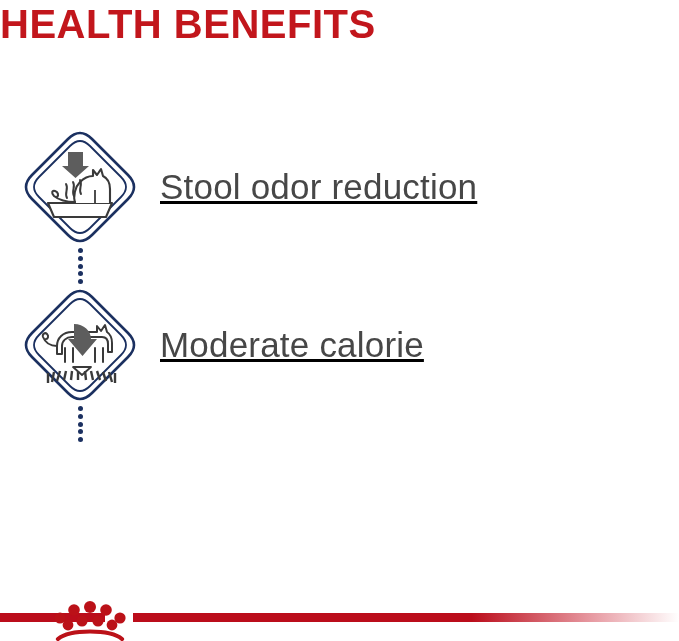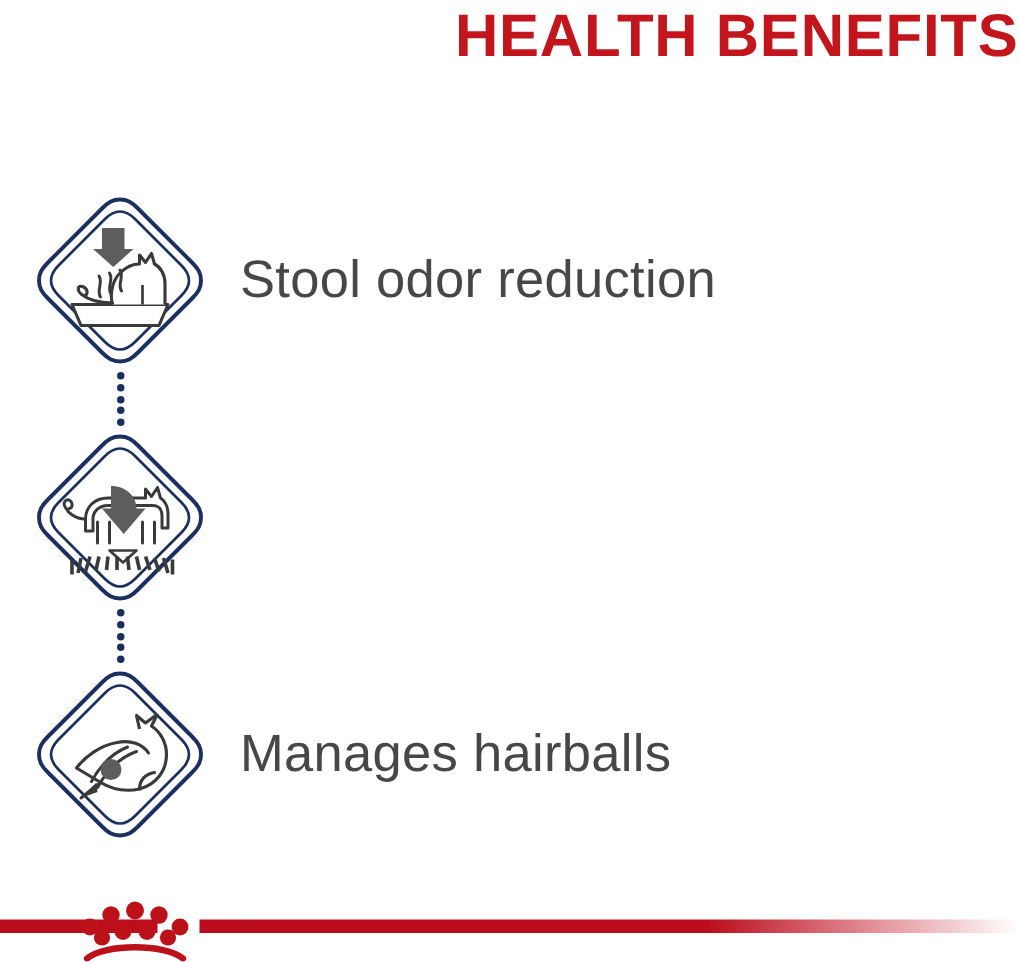--- a/index.html
+++ b/index.html
@@ -14,21 +14,21 @@
     font-family: "Liberation Sans", sans-serif;
     overflow: hidden;
   }
 
   
   .title-block {
     position: absolute;
     top: 2px;
     left: 0;
     width: 679px;
-    text-align: right;
+    text-align: left;
   }
   .title-line {
     color: #c2161c;
     font-family: "Liberation Sans", sans-serif;
     font-weight: bold;
     font-size: 40px;
     letter-spacing: 0.5px;
     line-height: 45px;
     white-space: nowrap;
   }
@@ -38,20 +38,21 @@
     position: absolute;
     top: 128px;
     left: 0;
     width: 679px;
   }
   .benefit-row {
     position: relative;
     height: 118px;
     display: flex;
     align-items: center;
+    text-decoration: underline;
   }
   .icon-slot {
     width: 160px;
     min-width: 160px;
     display: flex;
     justify-content: center;
     align-items: center;
   }
   .benefit-label {
     color: #474747;
@@ -206,63 +207,33 @@
           <path d="M57 85 L57 94"></path>
           <path d="M64 85 L65 94"></path>
           <path d="M70 85 L72 94"></path>
           <path d="M76 85 L79 94"></path>
           <path d="M82 86 L85 95"></path>
           <path d="M88 86 L91 96"></path>
           <path d="M94 87 L94 97"></path>
         </g>
       </svg>
     </div>
+    <div class="benefit-label">Moderate calorie</div>
   </div>
 
   <div class="connector">
     <div class="dots">
       <span class="dot"></span>
       <span class="dot"></span>
       <span class="dot"></span>
       <span class="dot"></span>
       <span class="dot"></span>
     </div>
   </div>
 
-  <div class="benefit-row">
-    <div class="icon-slot">
-      <svg width="118" height="118" viewBox="0 0 118 118">
-
-        <path d="M59 5 C64 5 67 7 71 11 L107 47 C111 51 113 54 113 59 C113 64 111 67 107 71 L71 107
-                 C67 111 64 113 59 113 C54 113 51 111 47 107 L11 71 C7 67 5 64 5 59 C5 54 7 51 11 47
-                 L47 11 C51 7 54 5 59 5 Z" fill="none" stroke="#1b3060" stroke-width="2.6"></path>
-
-        <path d="M59 13 C63 13 66 15 69 18 L100 49 C103 52 105 55 105 59 C105 63 103 66 100 69 L69 100
-                 C66 103 63 105 59 105 C55 105 52 103 49 100 L18 69 C15 66 13 63 13 59 C13 55 15 52 18 49
-                 L49 18 C52 15 55 13 59 13 Z" fill="none" stroke="#1b3060" stroke-width="1.8"></path>
-
-        <path d="M84 32 L80 40 C86 44 90 51 90 59 C90 70 83 79 72 82
-                 C63 84 53 82 45 77 L30 68" fill="none" stroke="#3a3a3a" stroke-width="2.1" stroke-linejoin="round"></path>
-        <path d="M84 32 L76 38 L70 33 L72 42" fill="none" stroke="#3a3a3a" stroke-width="2.1" stroke-linejoin="round"></path>
-
-        <path d="M30 68 C36 60 46 53 57 51 C66 49 74 52 78 58" fill="none" stroke="#3a3a3a" stroke-width="2.1" stroke-linecap="round"></path>
-
-        <path d="M72 82 C72 76 76 72 82 71" fill="none" stroke="#3a3a3a" stroke-width="2.1" stroke-linecap="round"></path>
-
-        <path d="M64 54 C54 58 46 66 40 77" fill="none" stroke="#3a3a3a" stroke-width="2" stroke-linecap="round"></path>
-        <path d="M70 57 C59 61 50 70 44 81" fill="none" stroke="#3a3a3a" stroke-width="2" stroke-linecap="round"></path>
-
-        <path d="M33 88 L43 78 L44 84 Z" fill="#3a3a3a"></path>
-        <path d="M44 79 L33 88" fill="none" stroke="#3a3a3a" stroke-width="2" stroke-linecap="round"></path>
-
-        <circle cx="53" cy="69" r="7" fill="#5d5d5d"></circle>
-      </svg>
-    </div>
-    <div class="benefit-label">Manages hairballs</div>
-  </div>
 
 </div>
 
 <div class="footer">
   <div class="rule-left"></div>
   <div class="rule-right"></div>
   <svg class="crown" viewBox="0 0 76 44">
 
     <circle cx="8" cy="21" r="5.6" fill="#bb1118"></circle>
     <circle cx="22" cy="13" r="5.8" fill="#bb1118"></circle>

